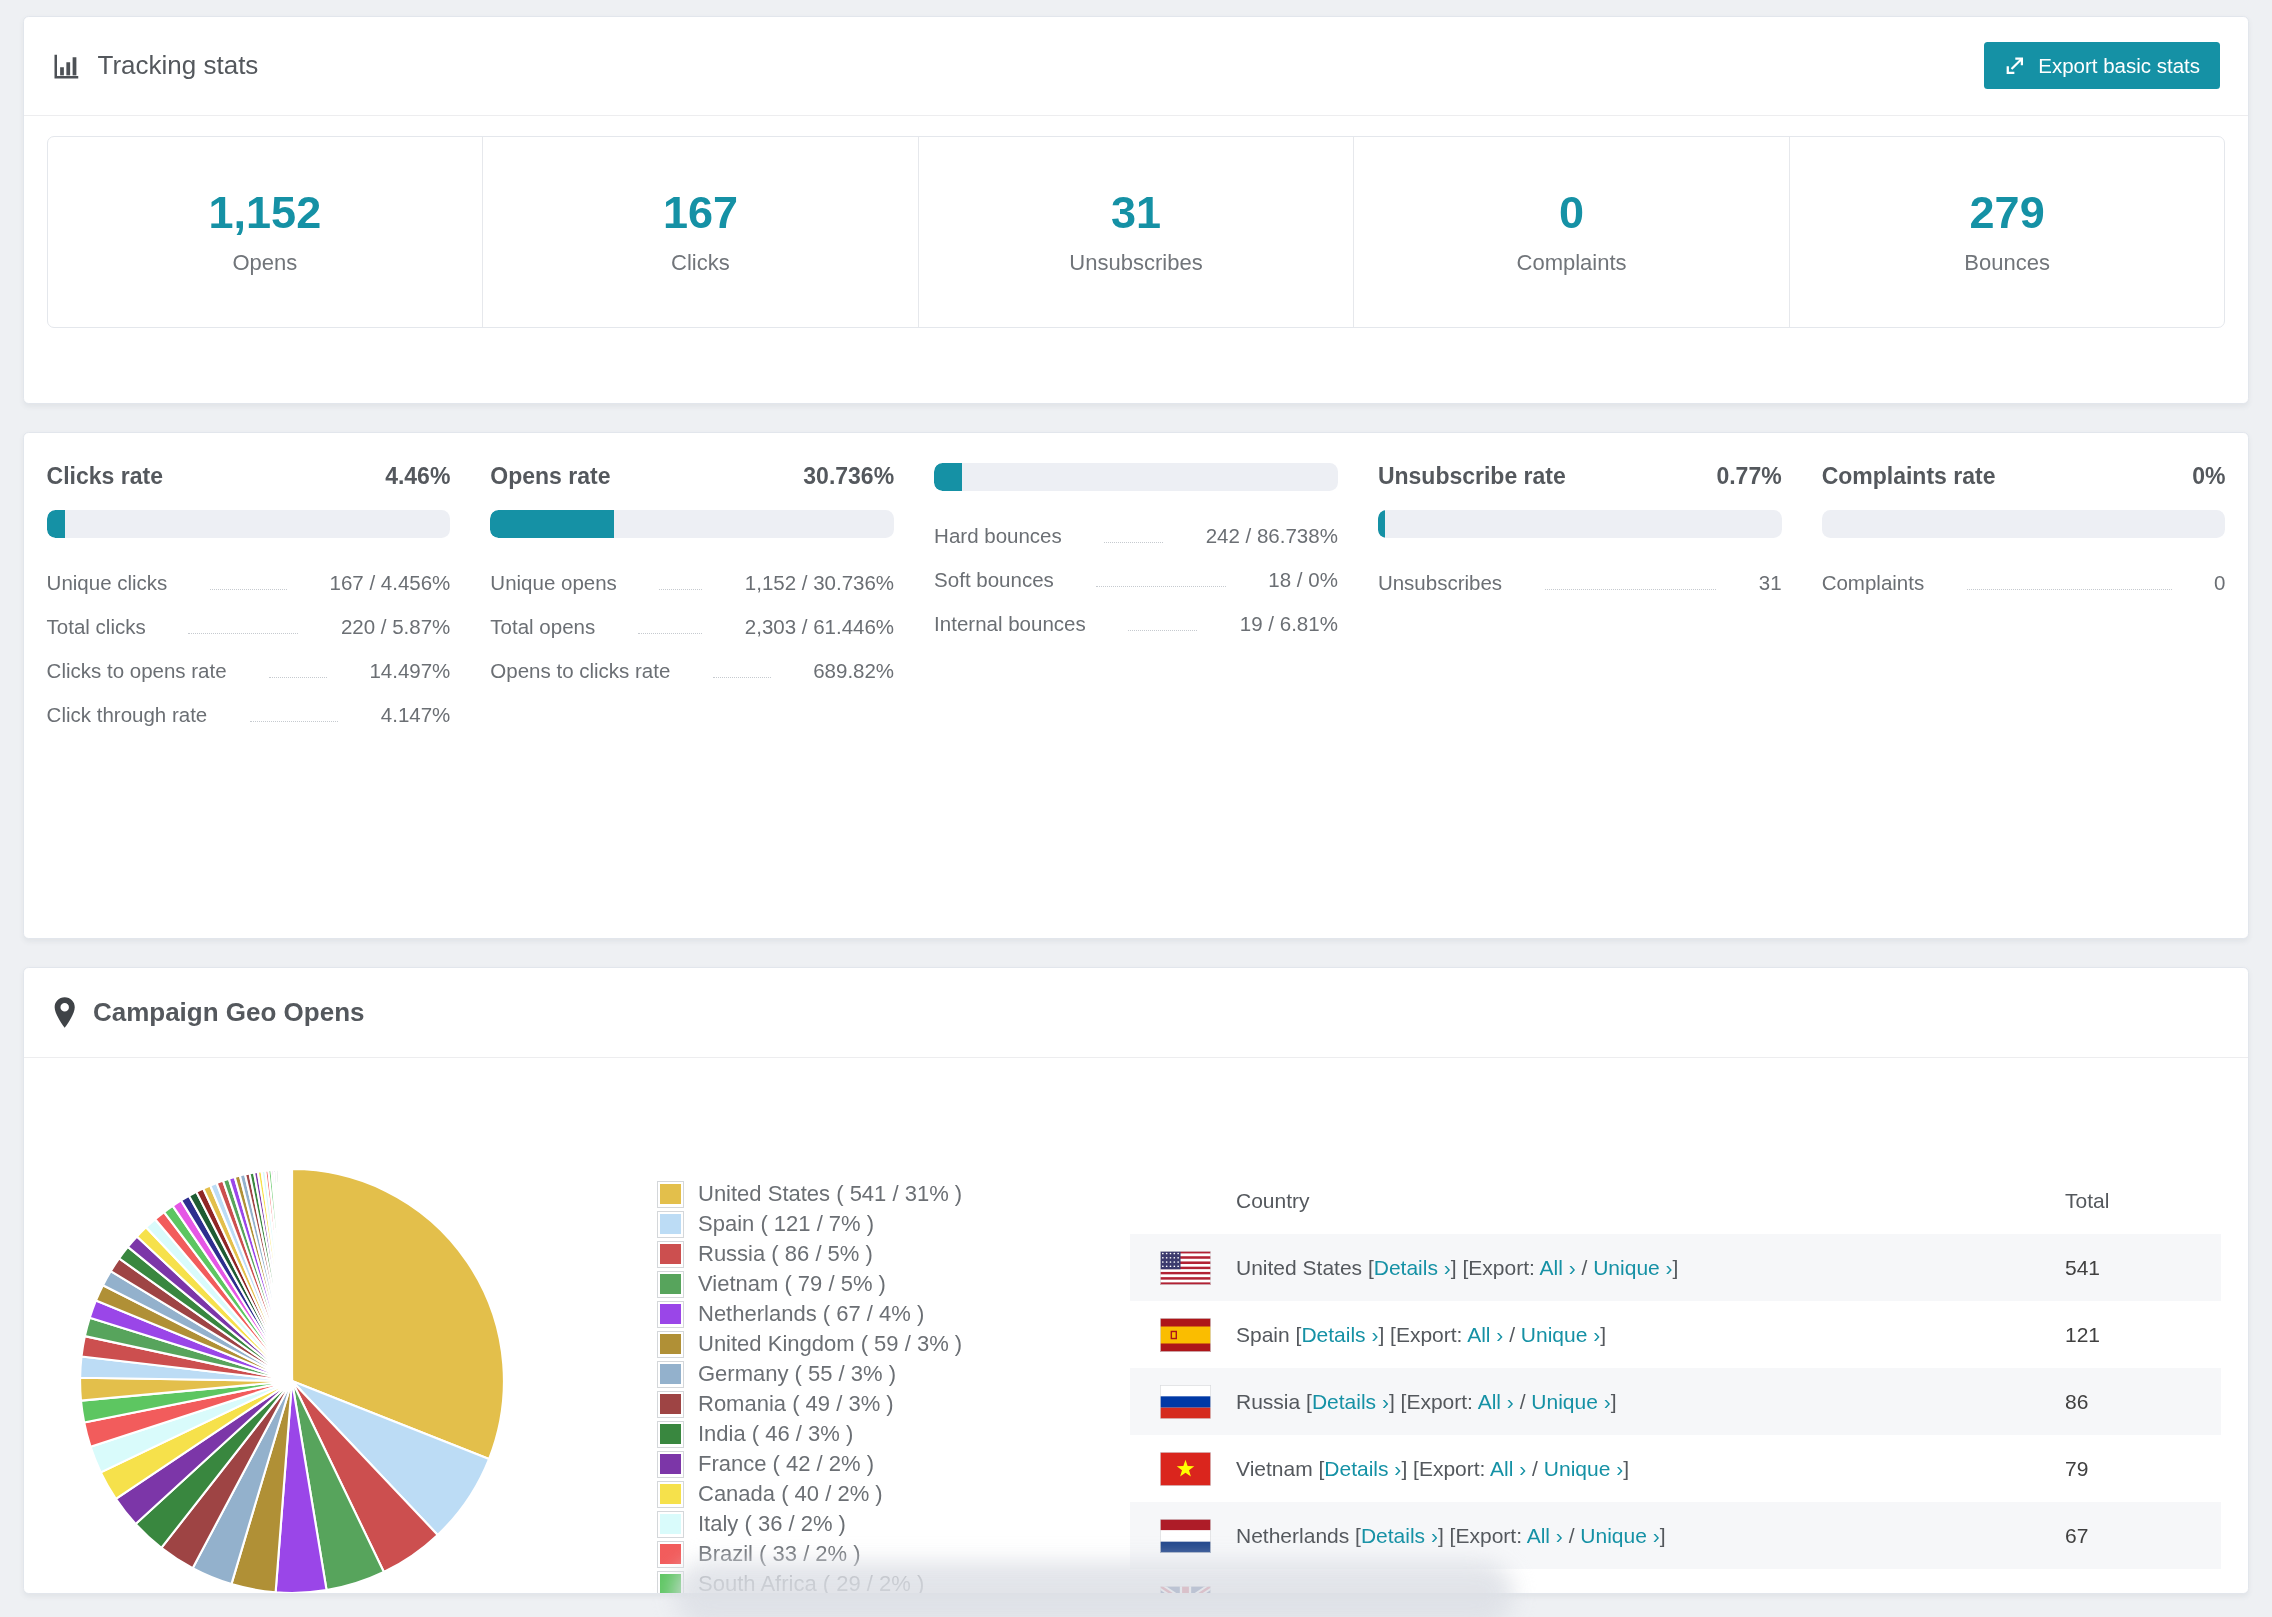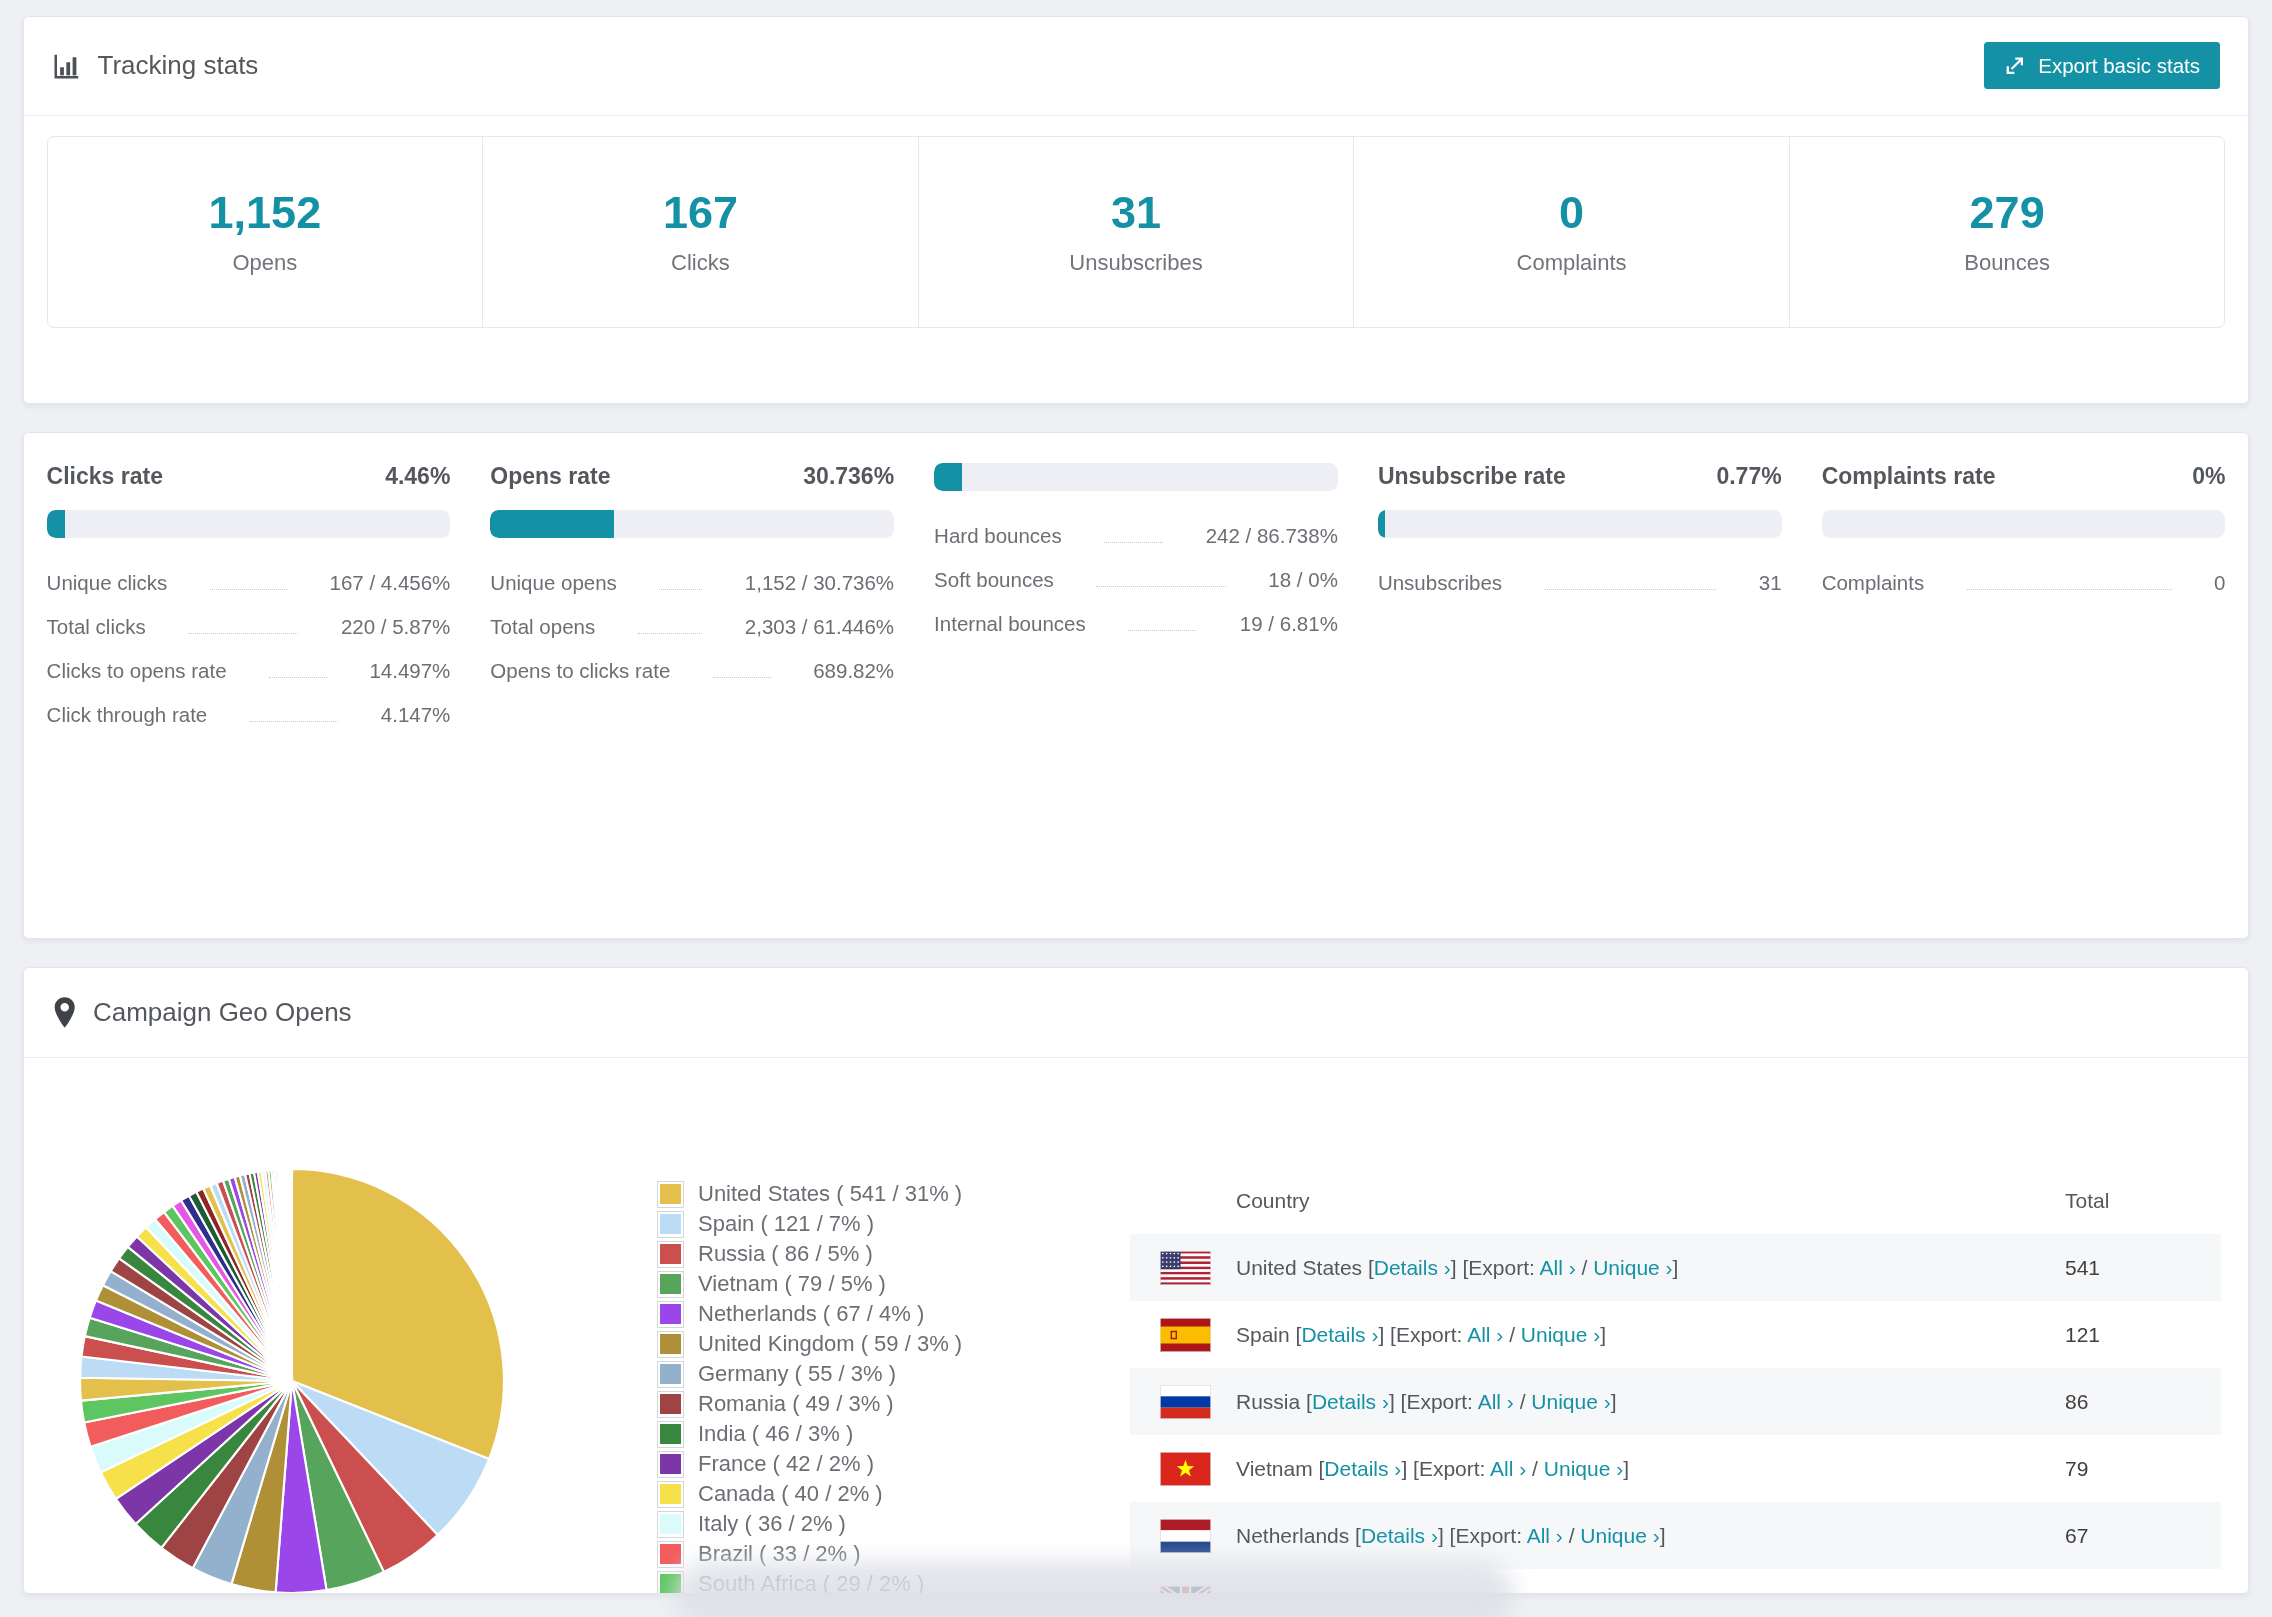--- a/index.html
+++ b/index.html
@@ -21,21 +21,21 @@
   }
   #card-tracking { top:15.5px; height:388px; }
   #card-rates   { top:432px; height:507px; }
   #card-geo     { top:967px; height:627px; overflow:hidden; }
 
   .card-head {
     display:flex; align-items:center; justify-content:space-between;
     padding:0 28px; border-bottom:1.4px solid #ededef;
   }
   #card-tracking .card-head { height:99px; }
-  #card-geo .card-head { height:90px; }
+  #card-geo .card-head { height:90px;font-weight:bold; }
   .head-title { display:flex; align-items:center; gap:15.5px; font-size:26px; color:#54585d; }
   .head-title svg { display:block; }
 
   .btn-primary {
     display:flex; align-items:center; gap:11.3px;
     background:#1591a5; color:#fff; border:none; border-radius:3.5px;
     font-size:20.5px; font-family:inherit; padding:11.3px 20px; cursor:pointer;
   }
 
   

